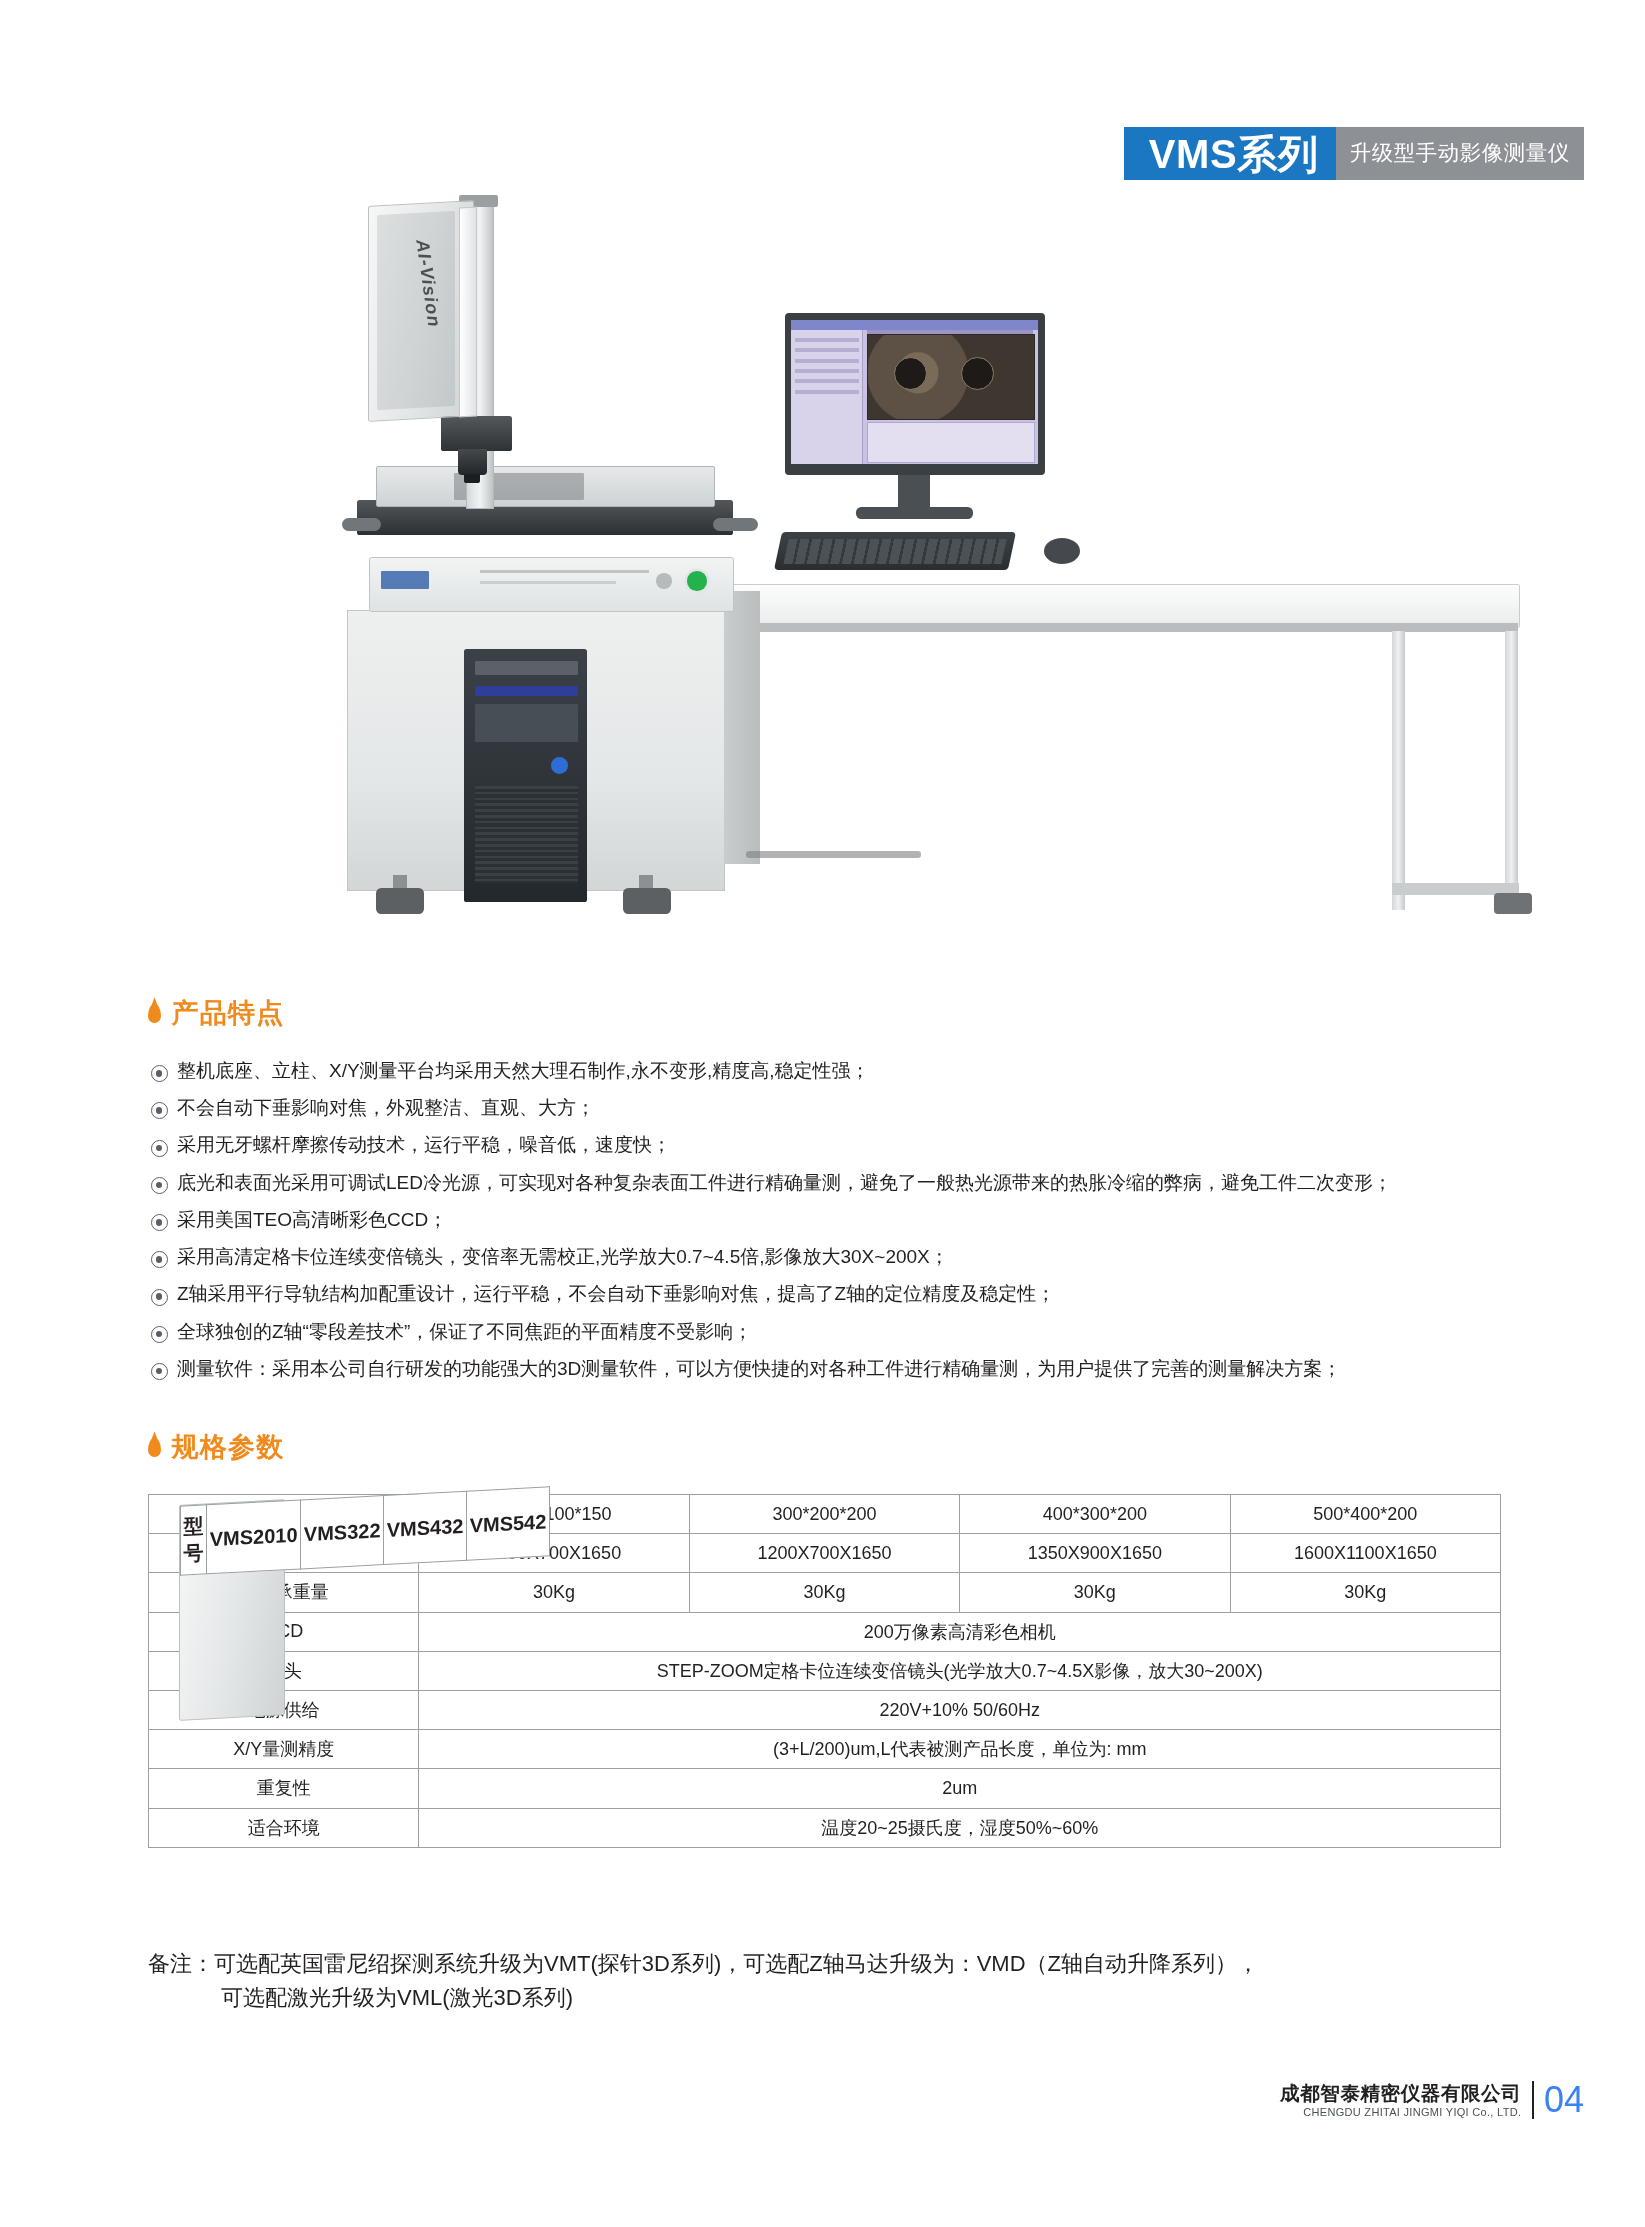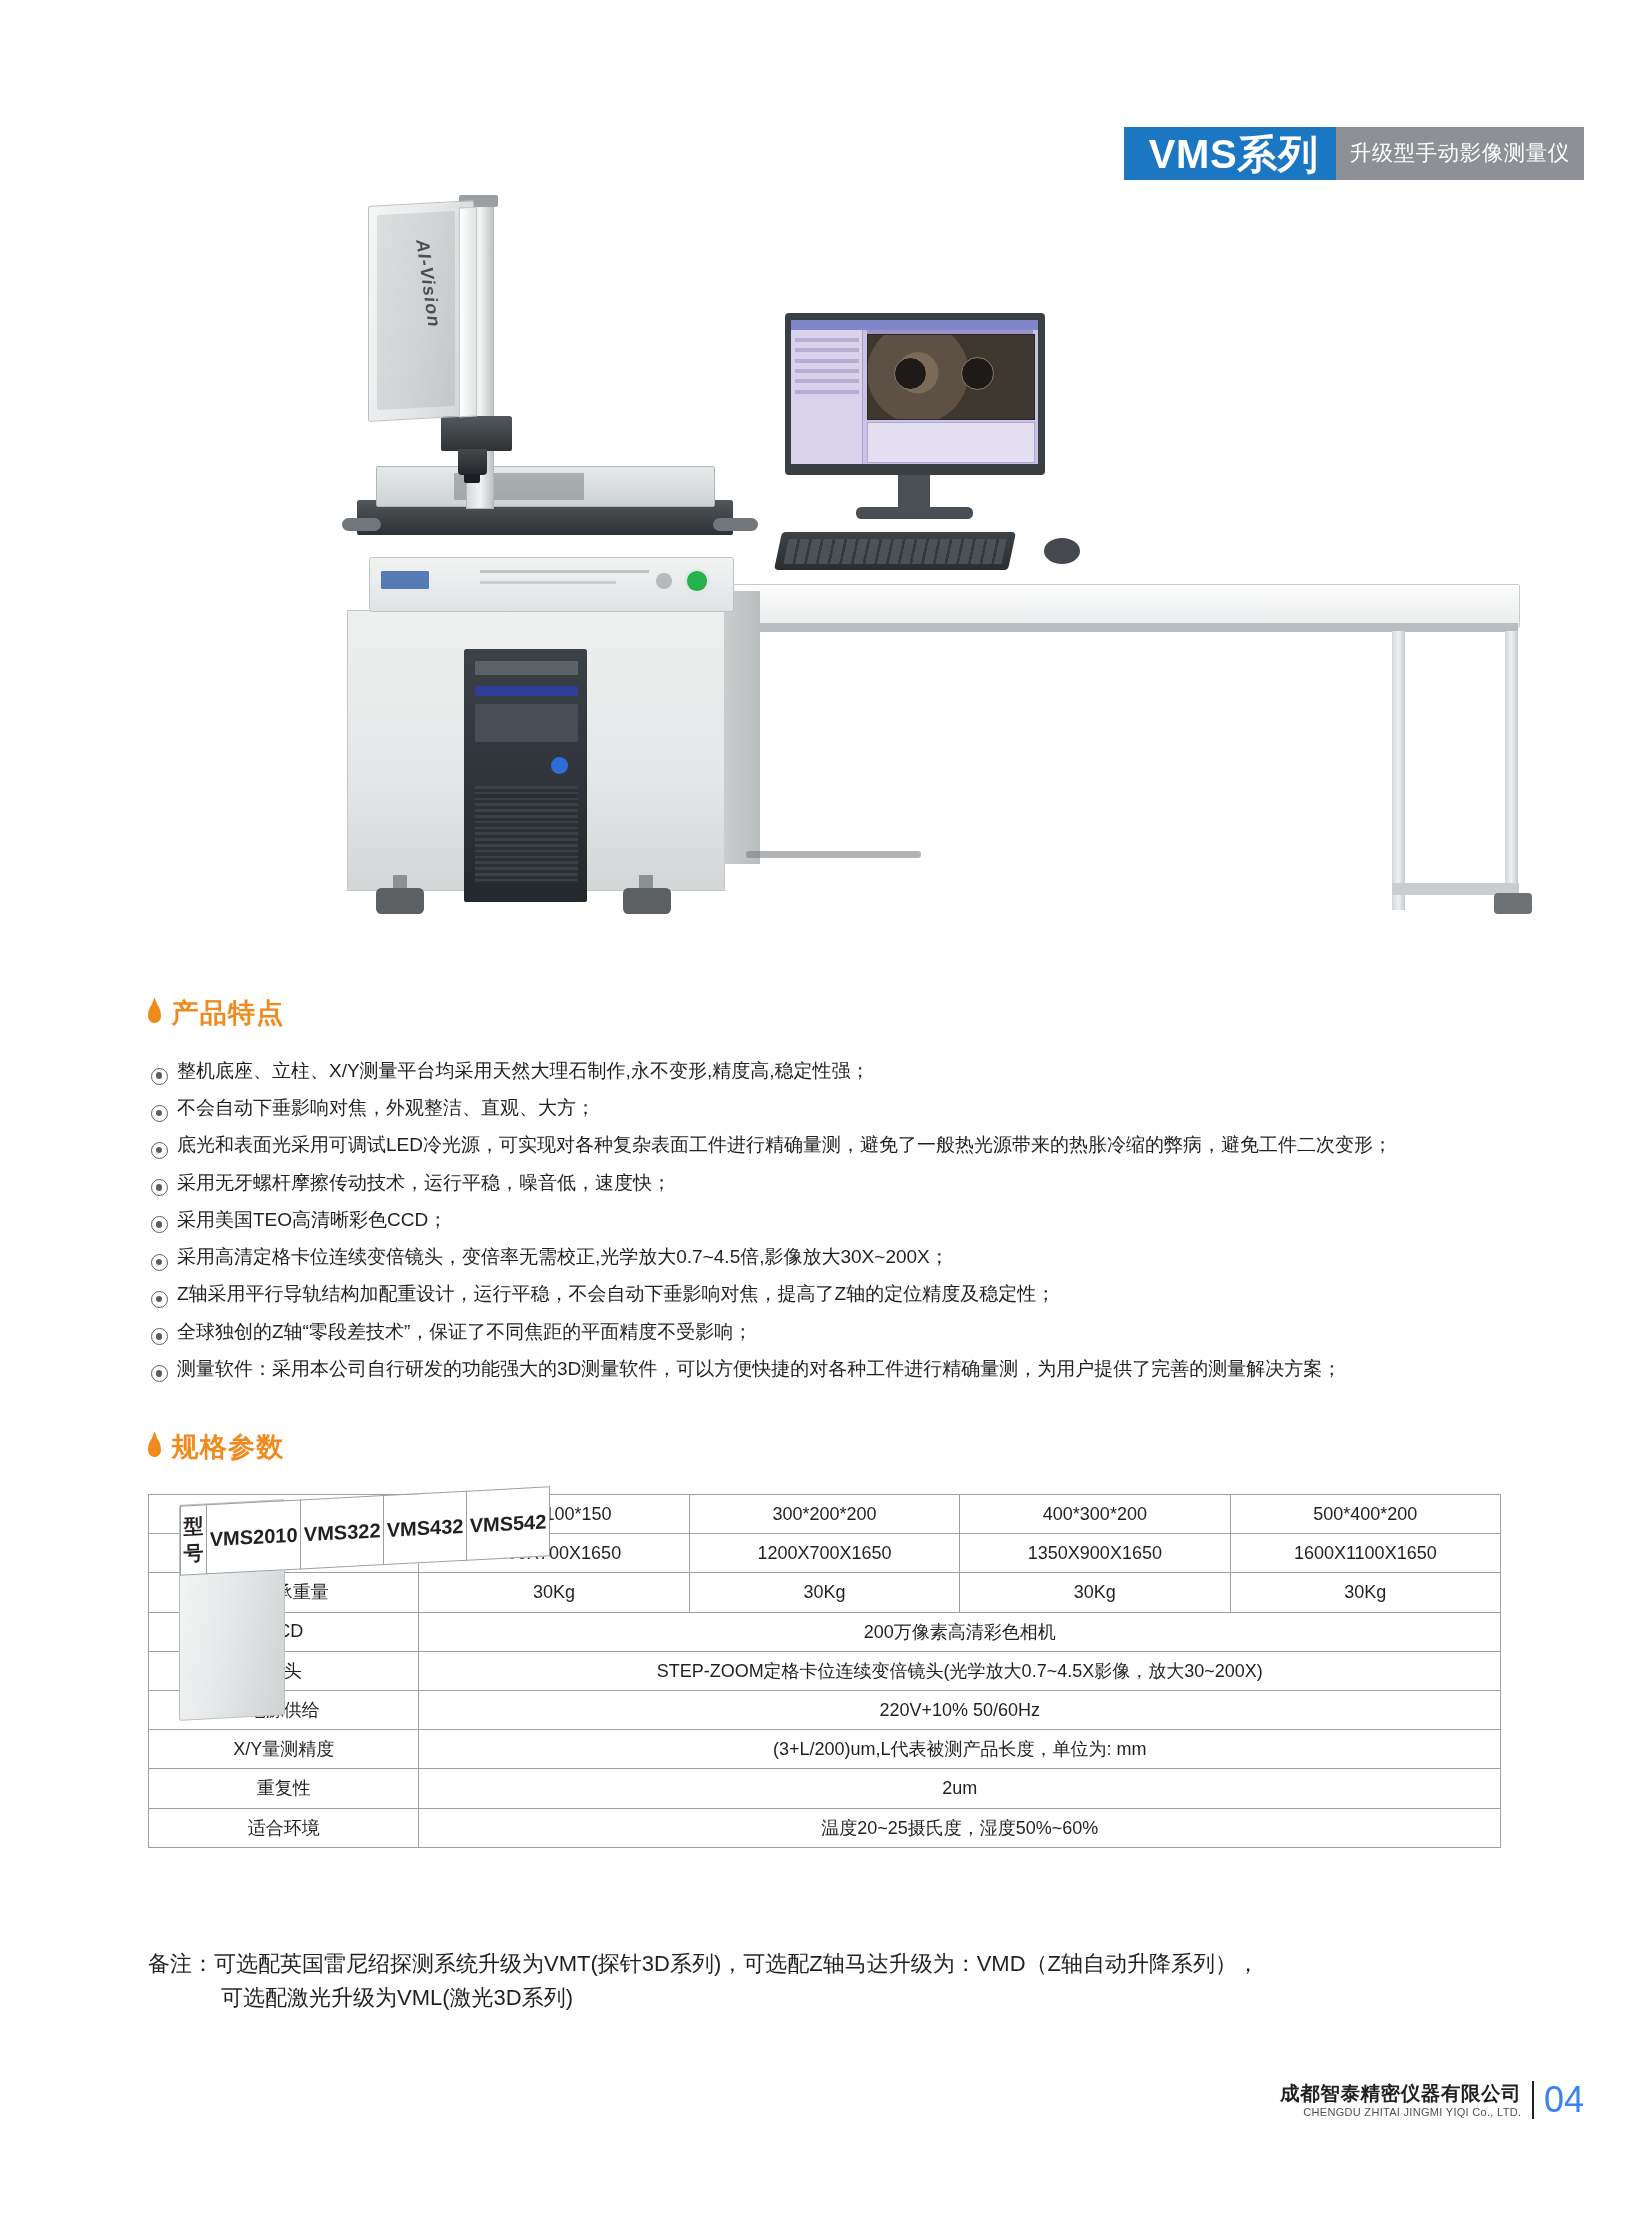--- a/index.html
+++ b/index.html
@@ -615,21 +615,21 @@
 
   
   .features {
     position: absolute;
     left: 151px;
     top: 1057px;
     width: 1415px;
   }
   .feature-row {
     display: flex;
-    align-items: flex-end;
+    align-items: center;
     margin-bottom: 9.7px;
   }
   .bullet {
     width: 17px;
     min-width: 17px;
     height: 17px;
     margin-top: 5.8px;
     margin-right: 9px;
     border-radius: 50%;
     border: 1.3px solid #5a5f63;
@@ -824,25 +824,25 @@
   <div class="feature-row">
     <span class="bullet"></span>
     <span class="feature-text">整机底座、立柱、X/Y测量平台均采用天然大理石制作,永不变形,精度高,稳定性强；</span>
   </div>
   <div class="feature-row">
     <span class="bullet"></span>
     <span class="feature-text">不会自动下垂影响对焦，外观整洁、直观、大方；</span>
   </div>
   <div class="feature-row">
     <span class="bullet"></span>
-    <span class="feature-text">底光和表面光采用可调试LED冷光源，可实现对各种复杂表面工件进行精确量测，避免了一般热光源带来的热胀冷缩的弊病，避免工件二次变形；</span>
+    <span class="feature-text">采用无牙螺杆摩擦传动技术，运行平稳，噪音低，速度快；</span>
   </div>
   <div class="feature-row">
     <span class="bullet"></span>
-    <span class="feature-text">采用无牙螺杆摩擦传动技术，运行平稳，噪音低，速度快；</span>
+    <span class="feature-text">底光和表面光采用可调试LED冷光源，可实现对各种复杂表面工件进行精确量测，避免了一般热光源带来的热胀冷缩的弊病，避免工件二次变形；</span>
   </div>
   <div class="feature-row">
     <span class="bullet"></span>
     <span class="feature-text">采用美国TEO高清晰彩色CCD；</span>
   </div>
   <div class="feature-row">
     <span class="bullet"></span>
     <span class="feature-text">采用高清定格卡位连续变倍镜头，变倍率无需校正,光学放大0.7~4.5倍,影像放大30X~200X；</span>
   </div>
   <div class="feature-row">

